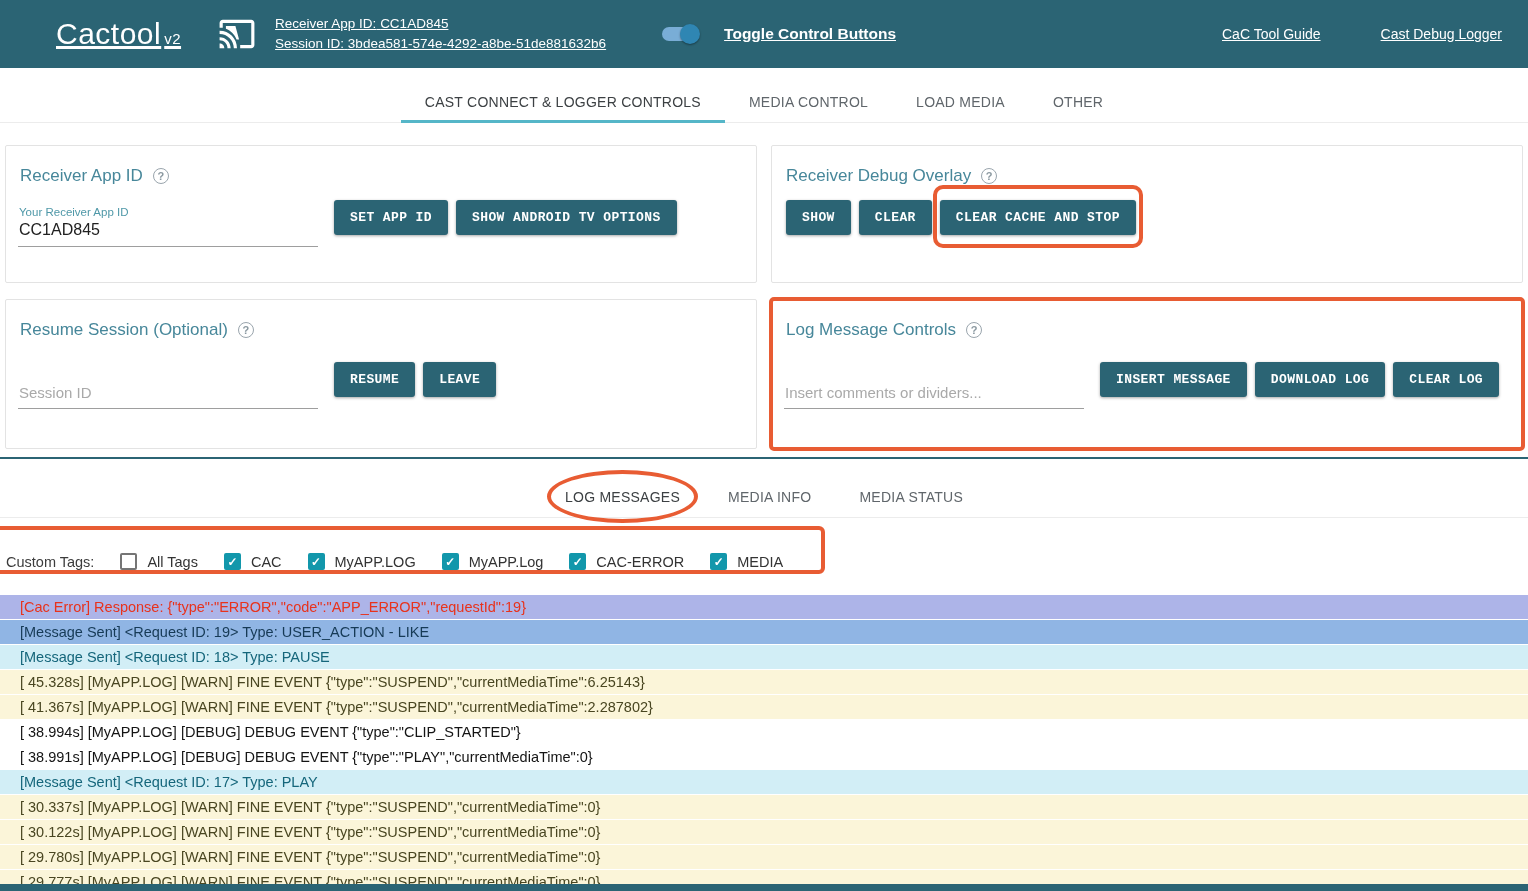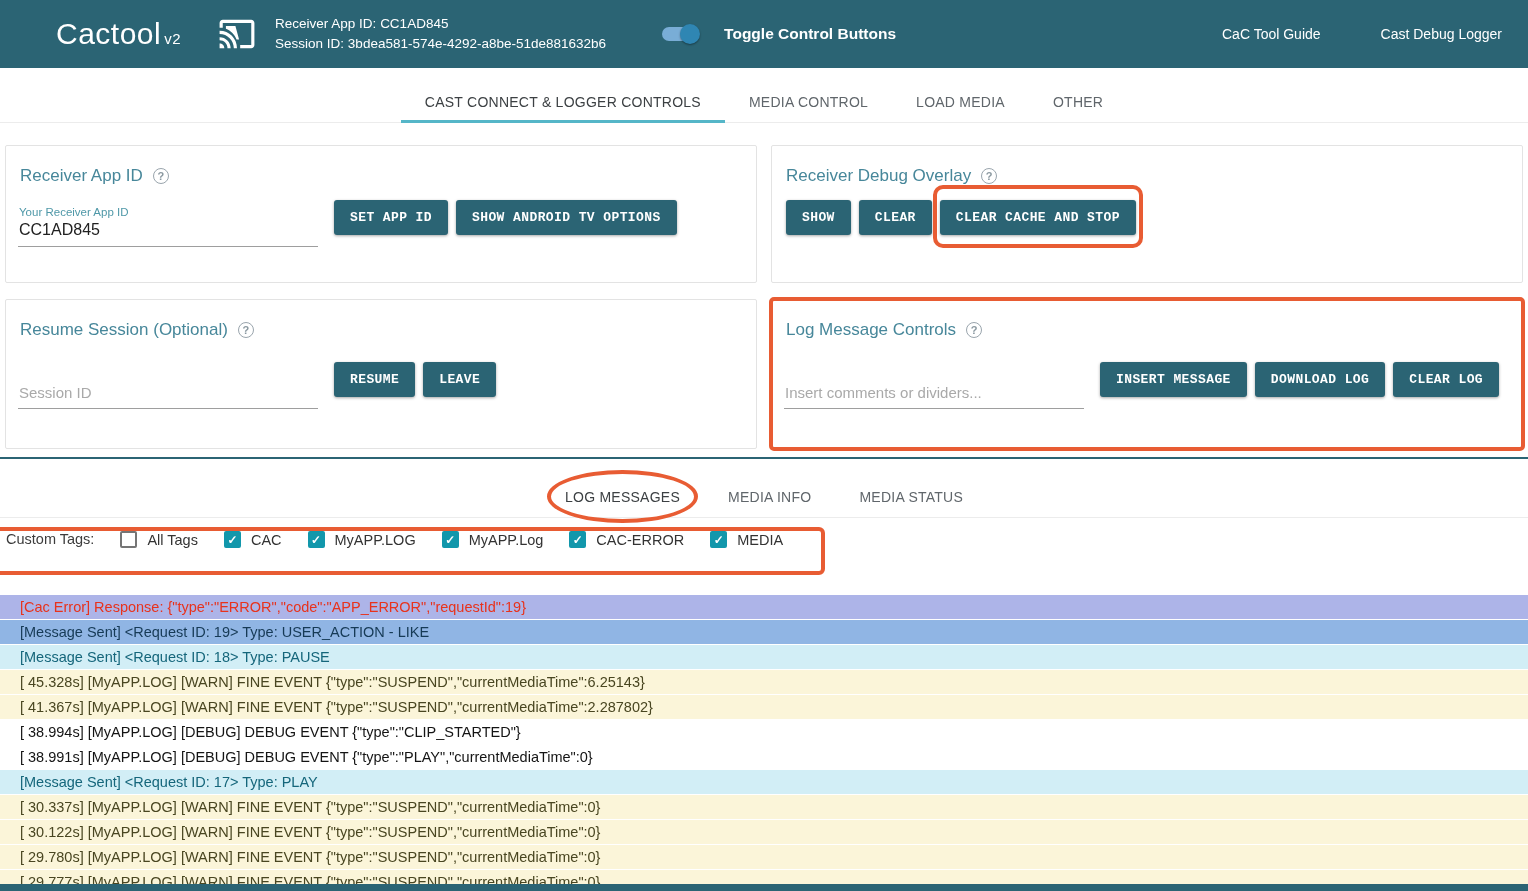--- a/index.html
+++ b/index.html
@@ -2,21 +2,21 @@
 <html><head>
 <meta charset="utf-8">
 <style>
   * { box-sizing: border-box; margin: 0; padding: 0; }
   body {
     width: 1528px; height: 891px; overflow: hidden; position: relative;
     font-family: "Liberation Sans", sans-serif; background: #fff; color: #222;
   }
 
   
-  .header { height: 68px; background: #2b6474; display: flex; align-items: center; color: #fff; }
+  .header { height: 68px; background: #2b6474; display: flex; align-items: center; color: #fff; text-decoration: underline; }
   .logo { margin-left: 56px; font-size: 30px; letter-spacing: .5px; white-space: nowrap; }
   .logo .ver { font-size: 15px; margin-left: 3px; }
   .cast-icon { margin-left: 34px; display: inline-flex; }
   .cast-icon svg { width: 44px; height: 38px; }
   .session-info { margin-left: 16px; font-size: 13.5px; line-height: 20px; white-space: nowrap; }
   .toggle { margin-left: 56px; width: 36px; height: 14px; border-radius: 7px; background: #79add6; position: relative; flex: 0 0 auto; cursor: pointer; }
   .toggle .knob { position: absolute; left: -2px; top: -3px; width: 20px; height: 20px; border-radius: 50%; background: #2f86b3; box-shadow: 0 1px 2px rgba(0,0,0,.4); transition: left .1s; }
   .toggle.on .knob { left: 18px; }
   .toggle-label { font-weight: 700; font-size: 15.5px; margin-left: 26px; white-space: nowrap; }
   .header-links { margin-left: auto; margin-right: 26px; display: flex; gap: 60px; }
@@ -52,21 +52,21 @@
   .ellipse-anno { left: 6px; right: 6px; top: -7px; bottom: -6px; border-radius: 50%; }
   .tags-anno { left: -12px; right: -2px; top: -4px; bottom: -4px; border-radius: 6px; }
 
   .section-divider { height: 2px; background: #2b6474; margin-top: 8px; }
 
   .tabbar.logs { padding-top: 18px; border-bottom: 1px solid #ececec; }
   .tab-wrap { position: relative; }
 
   
   .tags-bar { margin-top: 12px; padding-left: 6px; }
-  .tags-inner { position: relative; display: inline-flex; align-items: flex-start; height: 40px; padding-right: 14px; }
+  .tags-inner { position: relative; display: inline-flex; align-items: flex-end; height: 40px; padding-right: 14px; }
   .tags-label { font-size: 14.5px; color: #3c3c3c; margin-right: 26px; white-space: nowrap; }
   .tag-item { display: inline-flex; align-items: center; margin-right: 26px; cursor: pointer; }
   .checkbox { width: 17px; height: 17px; border-radius: 2px; border: 2px solid #757575; background: #fff; margin-right: 10px; display: inline-flex; align-items: center; justify-content: center; flex: 0 0 auto; }
   .checkbox.checked { border-color: #1297ab; background: #1297ab; }
   .checkbox.checked::before { content: '\2713'; color: #fff; font-size: 12px; font-weight: 700; line-height: 1; }
   .tag-label { font-size: 14.5px; color: #333; white-space: nowrap; }
 
   
   .log-list { margin-top: 24px; }
   .log-row { height: 25px; line-height: 25px; border-bottom: 1px solid #fff; padding-left: 20px; font-size: 14.5px; white-space: nowrap; overflow: hidden; }

